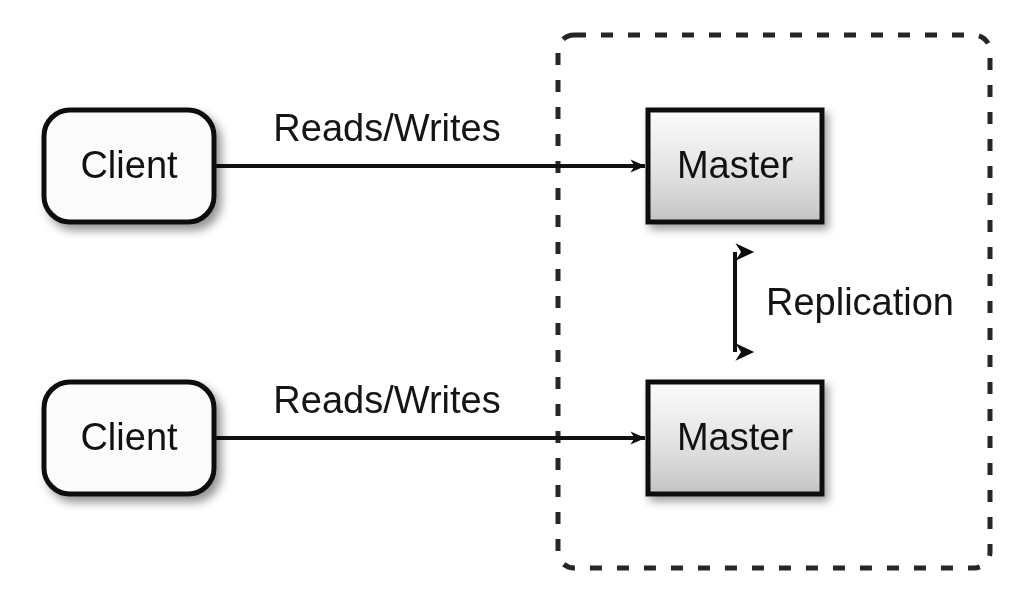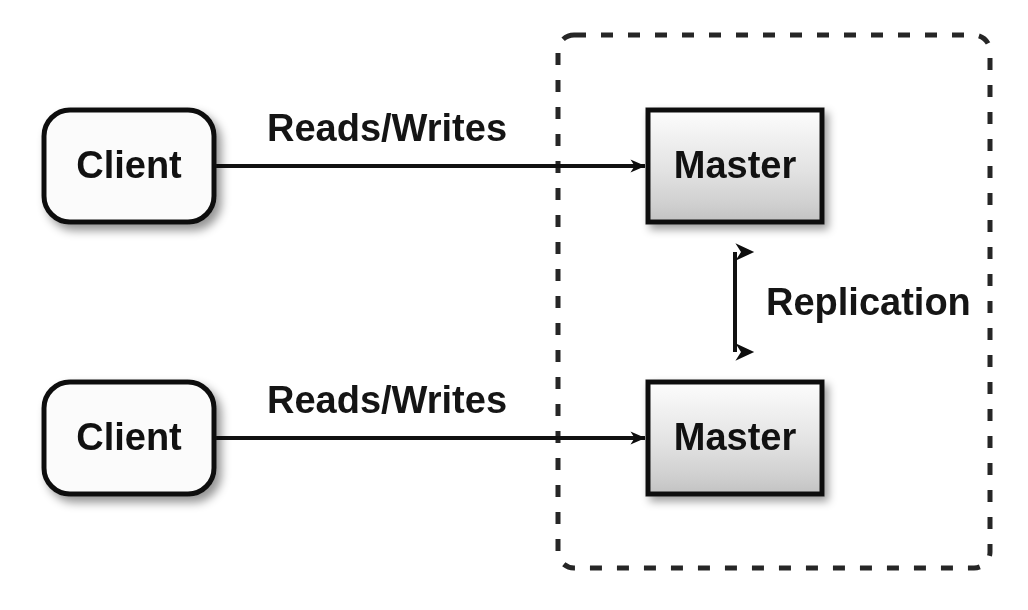--- a/index.html
+++ b/index.html
@@ -11,21 +11,20 @@
   body {
     font-family: "Liberation Sans", sans-serif;
     -webkit-font-smoothing: antialiased;
   }
   #diagram-canvas {
     position: relative;
     width: 1028px;
     height: 610px;
     background: #ffffff;
     overflow: hidden;
-    font-weight: bold;
   }
   #diagram-svg {
     position: absolute;
     top: 0;
     left: 0;
     width: 1028px;
     height: 610px;
     display: block;
   }
   .node-label {

